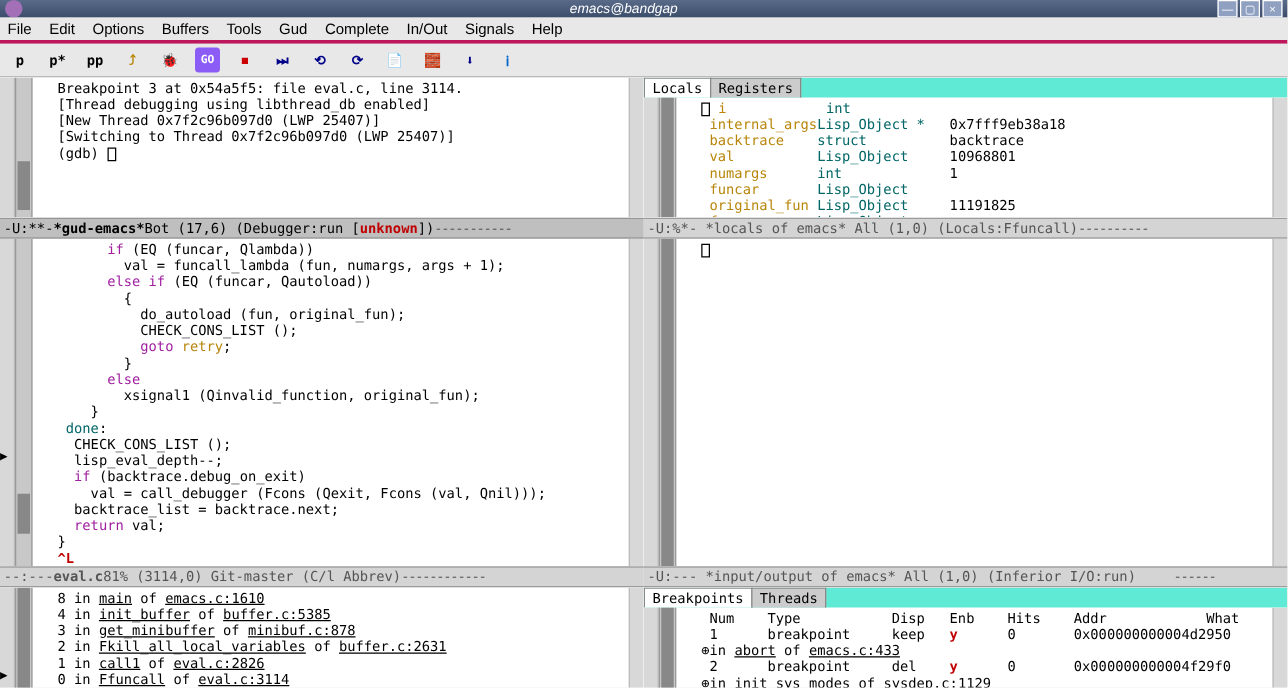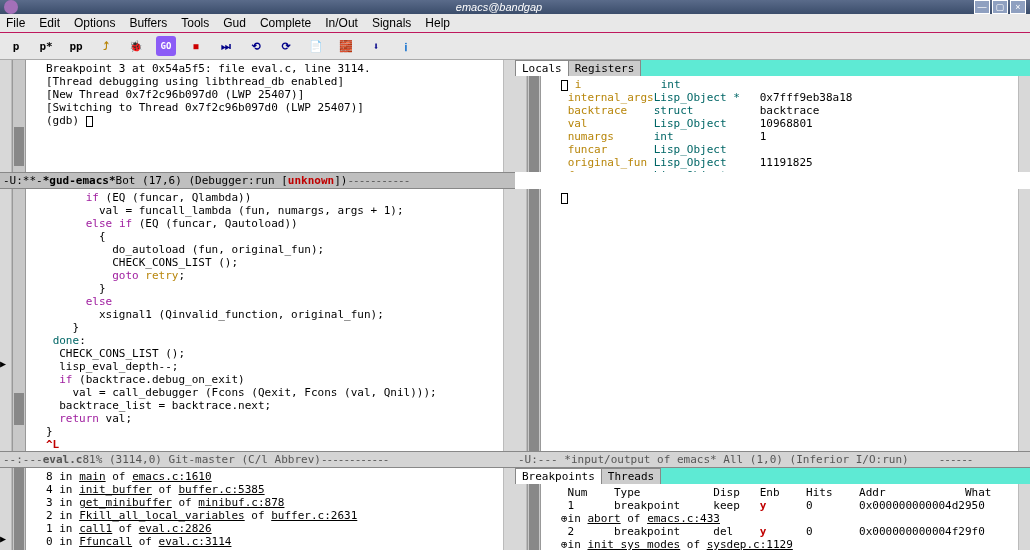--- a/index.html
+++ b/index.html
@@ -26,21 +26,21 @@
 .titlebar-icon {
   width: 14px; height: 14px; background: #a370b8; border-radius: 50%; margin-right: 6px;
 }
 .titlebar-text { flex: 1; text-align: center; font-style: italic; }
 .titlebar-btns { display: flex; gap: 2px; }
 .titlebar-btn {
   width: 16px; height: 14px; background: #8fa0c0; border: 1px solid #fff;
   display: flex; align-items: center; justify-content: center; font-size: 9px;
 }
 .menubar {
-  background: #e8e8e8; border-bottom: 1px solid #be185d;
+  background: #e8e8e8; border-bottom: 3px solid #be185d;
   display: flex; padding: 2px 6px; font-family: sans-serif; font-size: 12px;
   gap: 14px;
 }
 .menubar span { cursor: default; }
 .toolbar {
   background: #e8e8e8; border-bottom: 1px solid #aaa;
   display: flex; padding: 3px 6px; gap: 10px; align-items: center;
 }
 .tool-btn { width: 20px; height: 20px; display:flex; align-items:center; justify-content:center; font-weight:bold; font-size:11px; cursor:pointer; }
 .main {
@@ -153,20 +153,24 @@
     </div>
   </div>
   <div class="row">
     <div class="modeline" style="width:515px;">
       <span>-U:**-  </span>
       <b>*gud-emacs*</b>
       <span>   Bot  (17,6)     (Debugger:run [</span>
       <span class="kw-red">unknown</span>
       <span>])</span>
       <span class="dashes">-----------</span>
+    </div>
+    <div class="modeline inactive" style="flex:1;">
+      <span>-U:%*-  *locals of emacs*   All  (1,0)      (Locals:Ffuncall)</span>
+      <span class="dashes">----------</span>
     </div>
   </div>
 
   <div class="row" style="height:262px;">
     <div class="pane" style="width:515px;">
       <div class="fringe-l" style="position:relative;">
         <span class="arrow-marker" style="position:absolute; top:169px; left:0;">▶</span>
       </div>
       <div class="scrollbar">
           <div class="scrollthumb" style="top:78%;height:12%;"></div>

